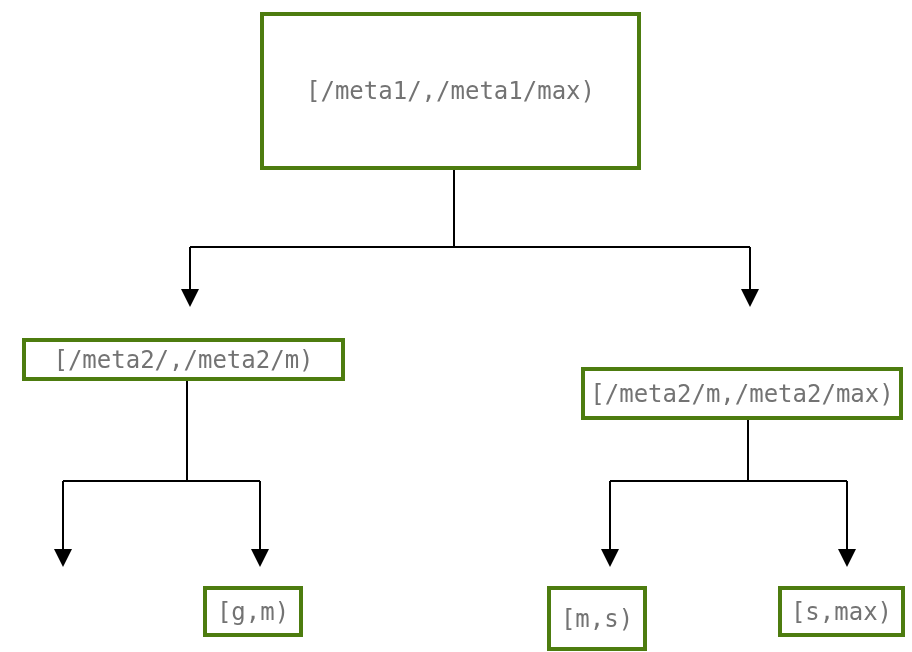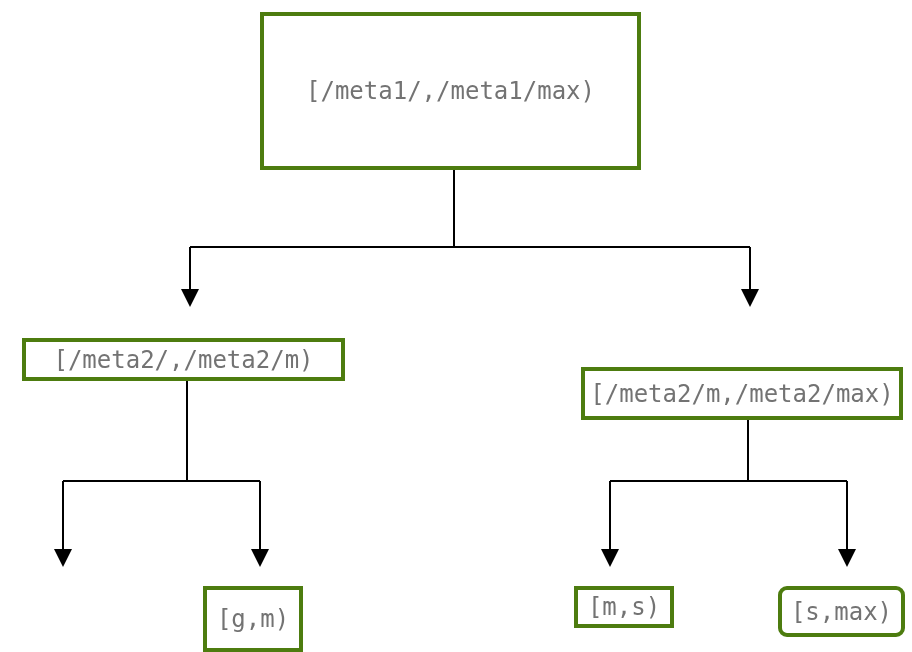--- a/index.html
+++ b/index.html
@@ -40,23 +40,23 @@
     align-items: center;
     justify-content: center;
     font-size: 24px;
     color: #737373;
     white-space: nowrap;
   }
   .node-root      { left: 260px; top: 12px;  width: 381px; height: 158px; }
   .node-l2-left   { left: 22px;  top: 323px; width: 323px; height: 43px; margin-top: 15px; }
   .node-l2-right  { left: 581px; top: 323px; width: 322px; height: 53px; margin-top: 44px; }
   .node-leaf-ag   { left: 8px;   top: 586px; width: 99px;  height: 51px; }
-  .node-leaf-gm   { left: 203px; top: 586px; width: 100px; height: 66px; }
-  .node-leaf-ms   { left: 574px; top: 586px; width: 100px; height: 42px; align-items: center; }
-  .node-leaf-smax { left: 778px; top: 586px; width: 127px; height: 51px; border-radius: 9px; }
+  .node-leaf-gm   { left: 203px; top: 586px; width: 100px; height: 51px; }
+  .node-leaf-ms   { left: 547px; top: 586px; width: 100px; height: 65px; align-items: center; }
+  .node-leaf-smax { left: 778px; top: 586px; width: 127px; height: 51px; }
 </style>
 </head>
 <body>
 
 <div class="canvas">
 
   <svg class="edges" viewBox="0 0 912 652" aria-hidden="true">
 
     <path d="M454 170 V247"></path>
     <path d="M190 247 H750"></path>

